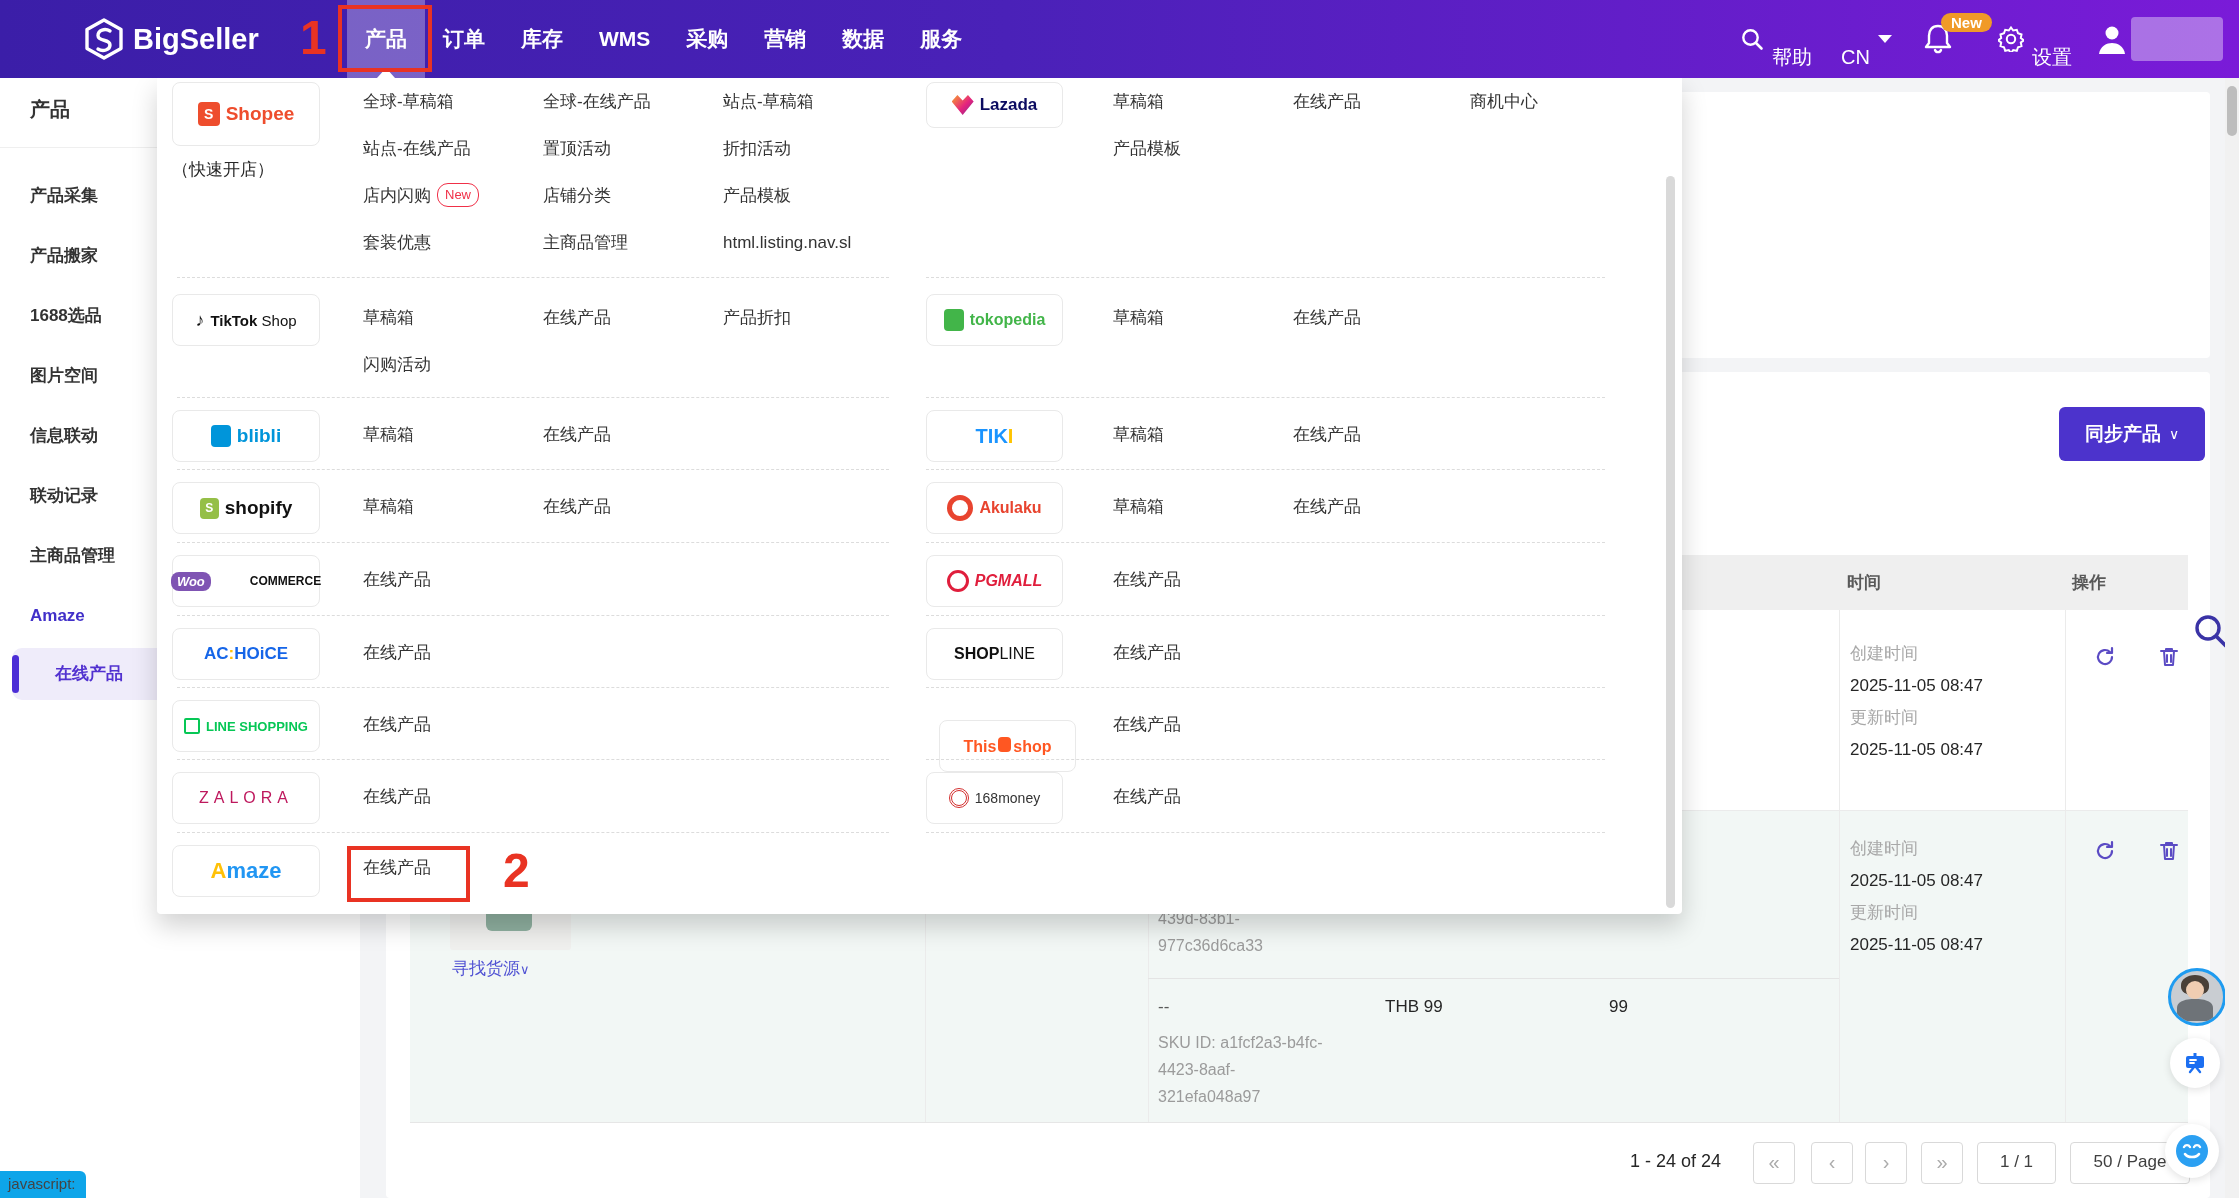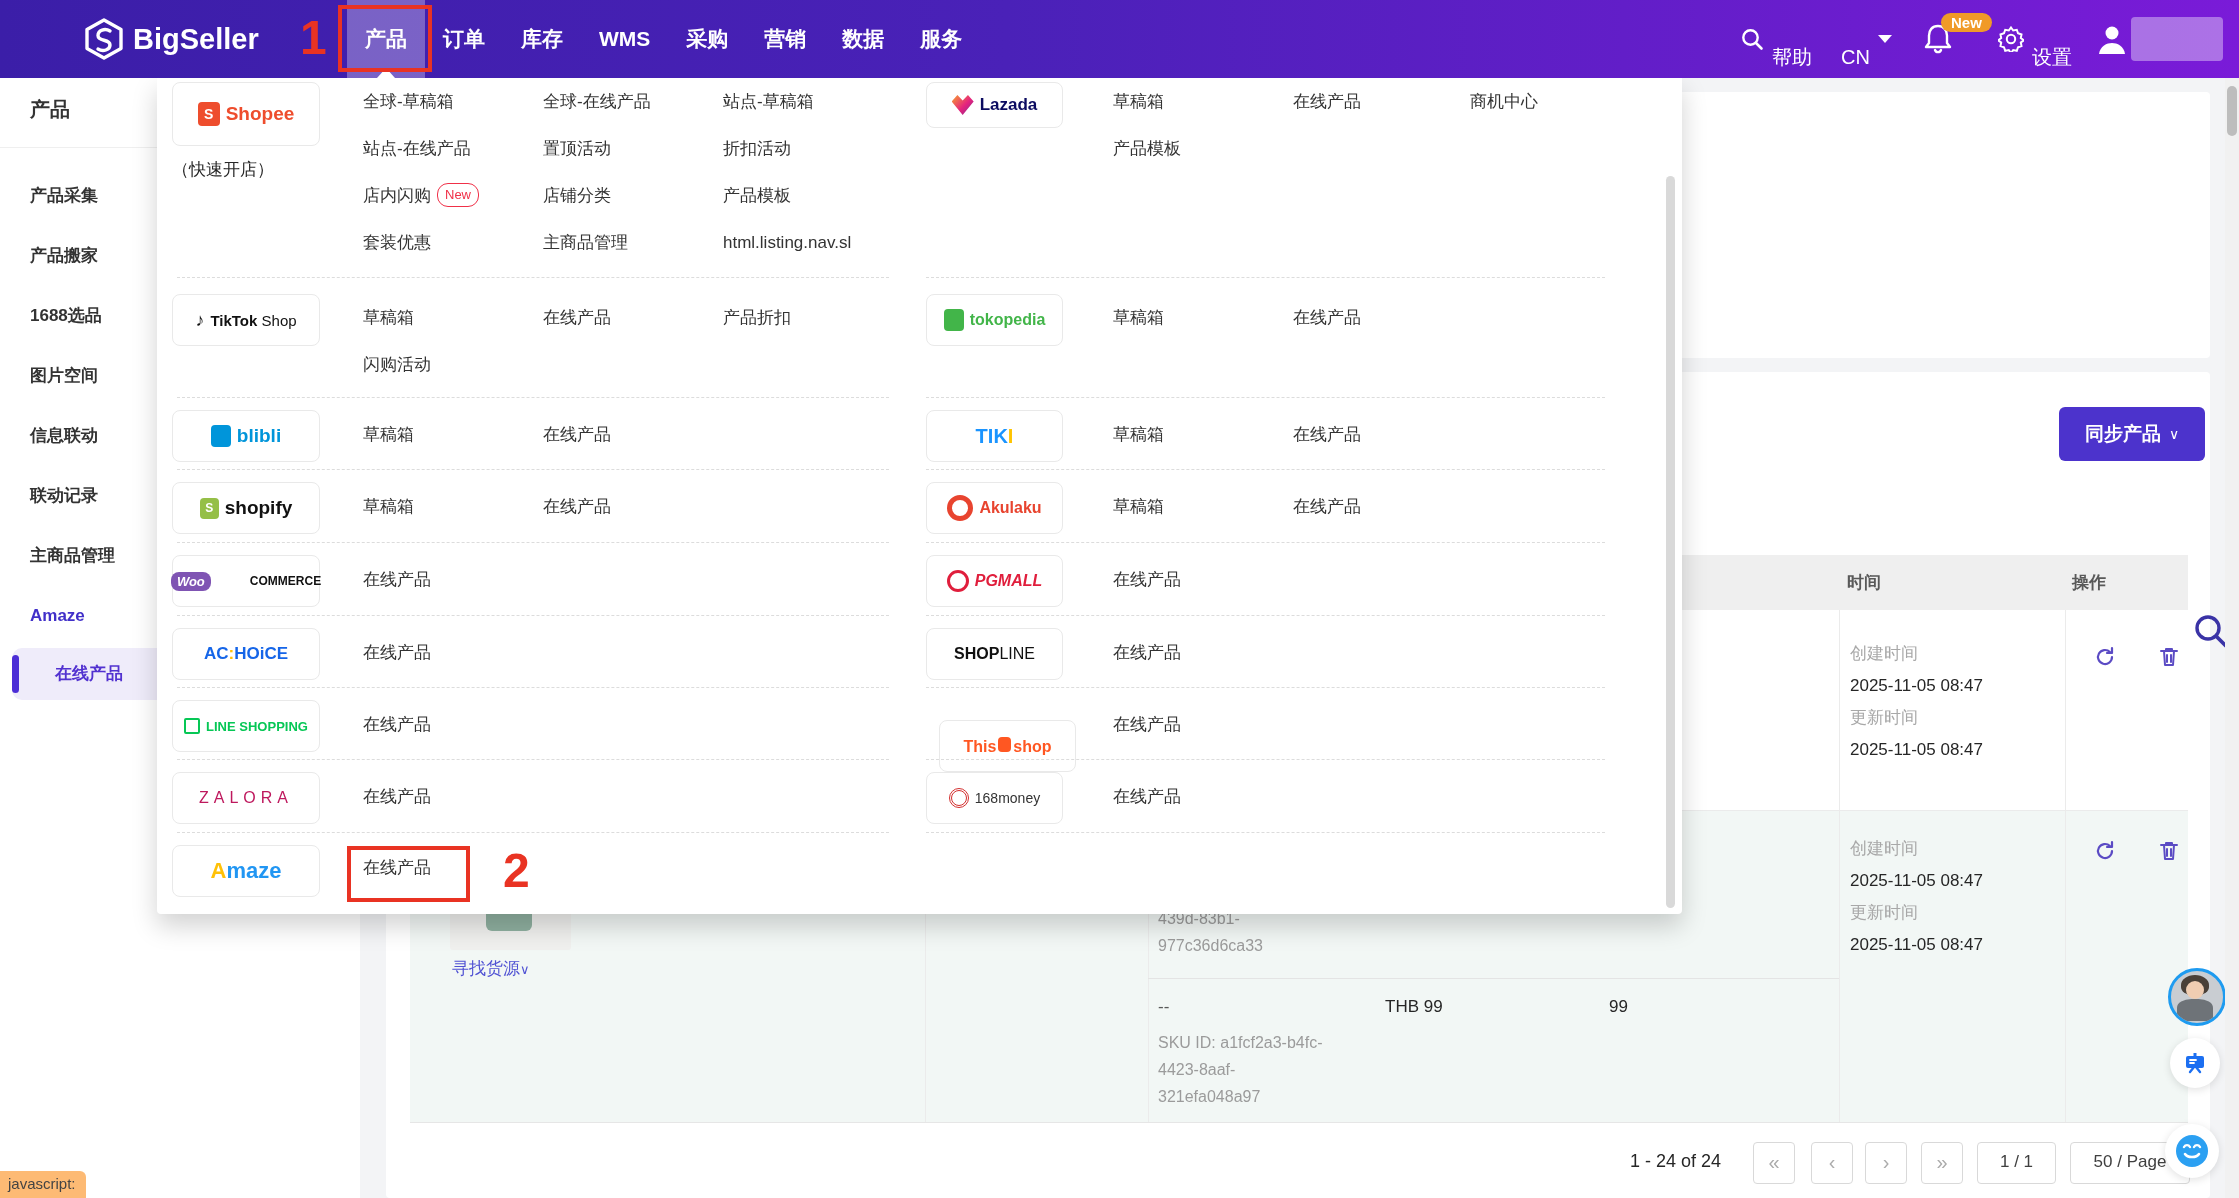--- a/index.html
+++ b/index.html
@@ -42,21 +42,21 @@
   .bagsq{display:inline-block;border-radius:4px;text-align:center;color:#fff;font-weight:bold;}
   
   .pbtn{position:absolute;width:40px;height:40px;border:1px solid #D9D9D9;border-radius:4px;background:#fff;
         text-align:center;line-height:38px;font-size:20px;color:#ABABAB;cursor:pointer;z-index:3;}
   .pbox2{position:absolute;height:40px;border:1px solid #D9D9D9;border-radius:4px;background:#fff;
          text-align:center;line-height:38px;font-size:17px;color:#404040;z-index:3;}
   
   .red-box{position:absolute;border:4px solid #E93323;z-index:30;}
   .red-num{position:absolute;color:#E93323;font-weight:bold;z-index:30;font-family:"Liberation Sans",sans-serif;}
   
-  #js-tooltip{position:absolute;left:0;bottom:0;background:#fdba74;border-radius:0 6px 0 0;
+  #js-tooltip{position:absolute;left:0;bottom:0;background:#0ea5e9;border-radius:0 6px 0 0;
               padding:4px 10px 6px 8px;font-size:15px;color:#444;z-index:30;}
   .float-circle{position:absolute;border-radius:50%;z-index:12;}
   #page-scroll-track{position:absolute;right:0;top:78px;width:14px;height:1120px;background:#F1F1F1;z-index:15;}
   #page-scroll-thumb{position:absolute;left:2px;top:8px;width:10px;height:50px;background:#BDBDBD;border-radius:5px;}
   #menu-scroll-thumb{position:absolute;left:1509px;top:98px;width:9px;height:732px;background:#D9D9D9;border-radius:5px;z-index:11;}
 </style>
 </head>
 <body>
 
 <div id="app">

